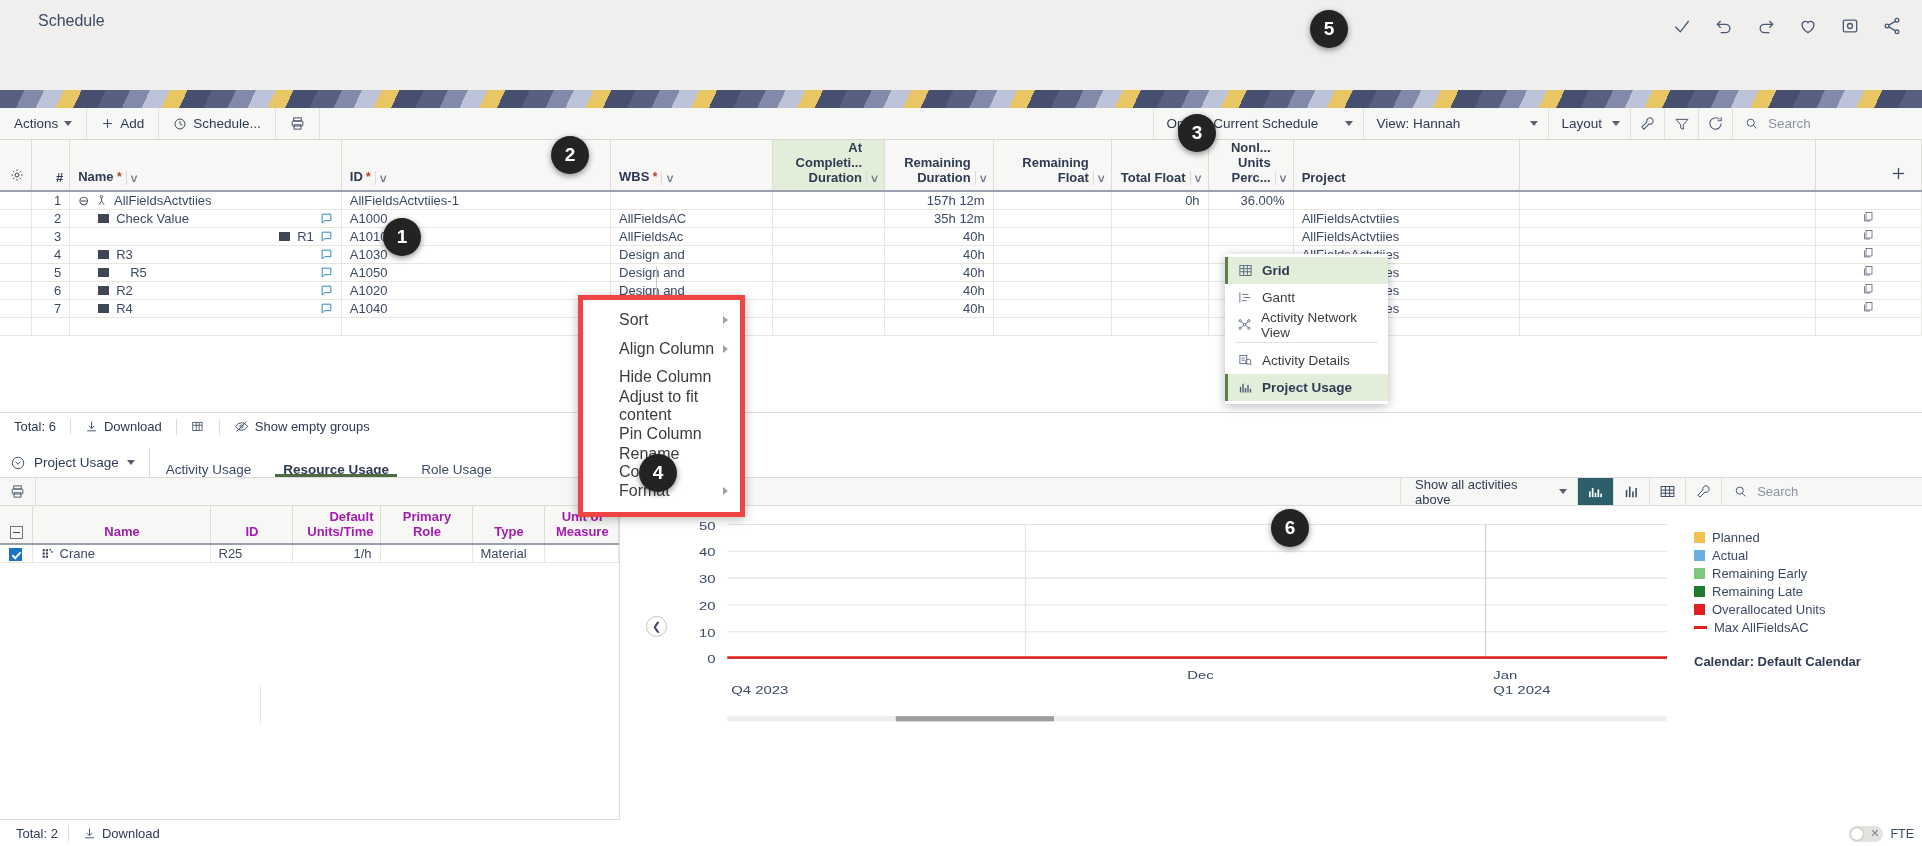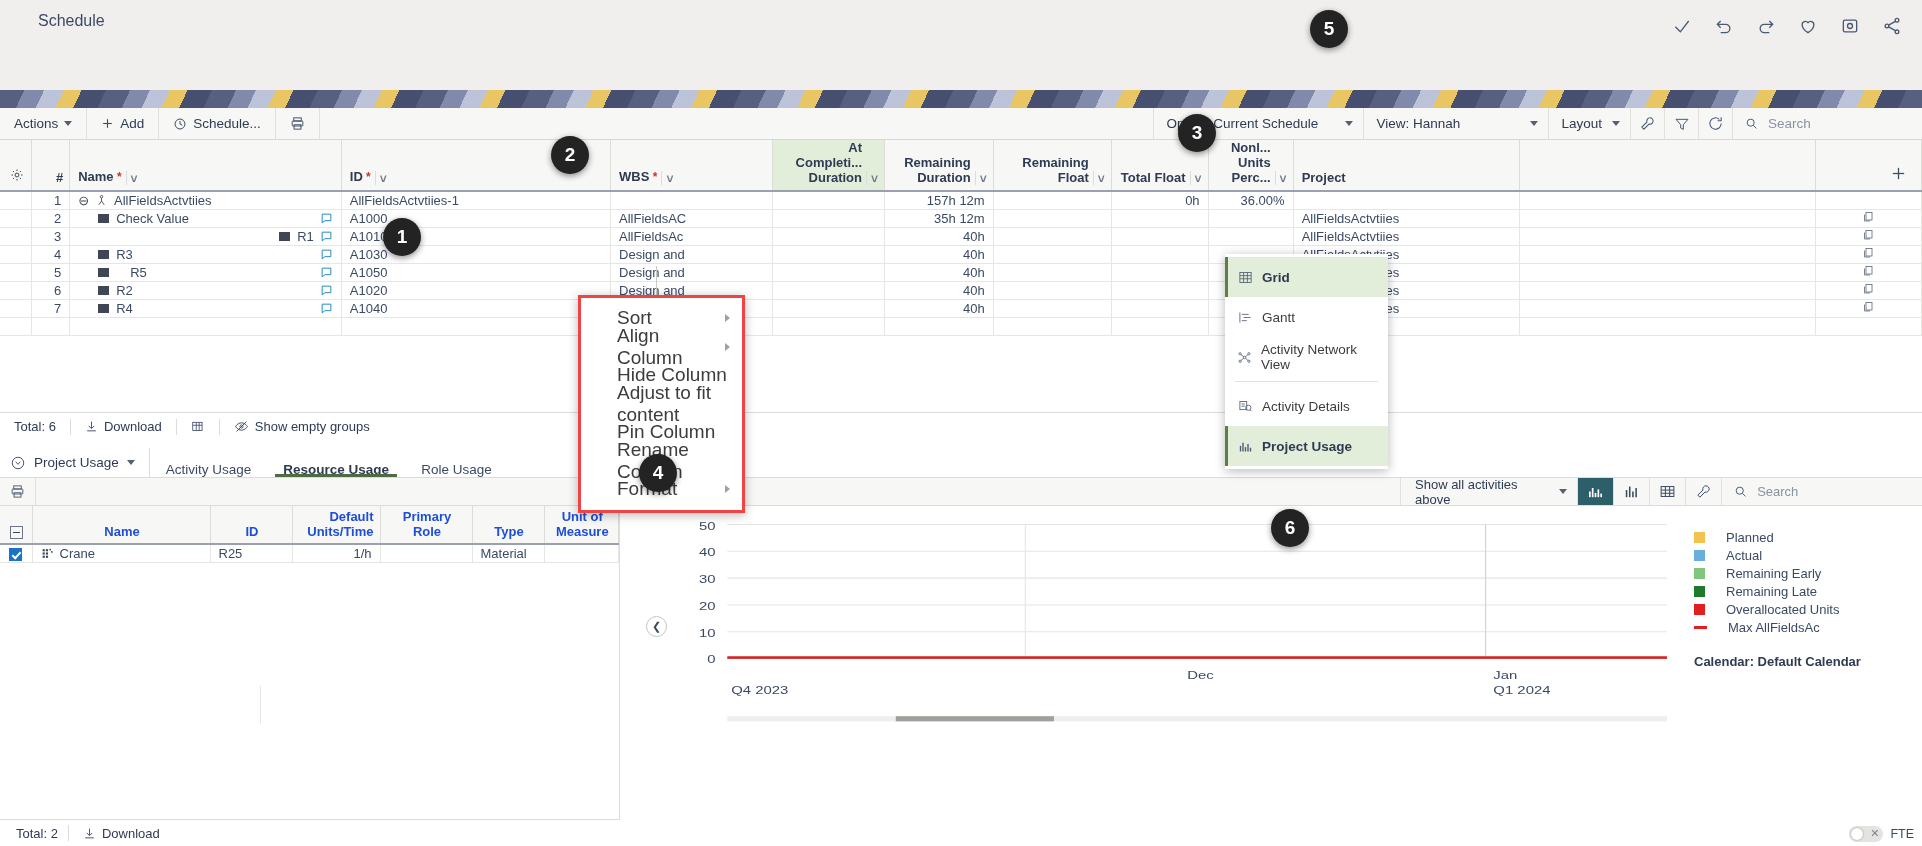--- a/index.html
+++ b/index.html
@@ -94,53 +94,53 @@
     border-top: 1px solid #dcdcd9; background: #fff;
     display: flex; align-items: center; gap: 0; font-size: 13px; padding-left: 14px;
   }
   .foot-item { display: flex; align-items: center; gap: 6px; padding: 0 14px; cursor: pointer; }
   .foot-sep { width: 1px; height: 16px; background: #dcdcd9; }
   .link { color: #2e3b52; }
 
   
   .ctx-menu {
     position: absolute; left: 578px; top: 155px; width: 167px;
-    background: #fff; box-shadow: 0 2px 10px rgba(0,0,0,.28); border: 3px solid #ef4444;
-    z-index: 40; padding: 6px 0; font-size: 19px;
+    background: #fff; box-shadow: 0 2px 10px rgba(0,0,0,.28); border: 5px solid #ef4444;
+    z-index: 40; padding: 6px 0; font-size: 16px;
   }
   .ctx-item { height: 28.5px; display: flex; align-items: center; justify-content: space-between; padding: 0 12px 0 36px; color: #3c3c3c; cursor: pointer; }
   .arrow-r { width: 0; height: 0; border-top: 4.5px solid transparent; border-bottom: 4.5px solid transparent; border-left: 5px solid #9aa0ad; }
 
   
   .layout-menu {
     position: absolute; left: 1225px; top: 114px; width: 163px;
     background: #fff; box-shadow: 0 2px 10px rgba(0,0,0,.28); z-index: 45; padding: 3px 0; font-size: 13.5px;
   }
-  .lm-item { height: 40px; display: flex; align-items: center; gap: 9px; padding: 0 10px 0 12px; color: #3c3c3c; cursor: pointer; position: relative; }
+  .lm-item { height: 27px; display: flex; align-items: center; gap: 9px; padding: 0 10px 0 12px; color: #3c3c3c; cursor: pointer; position: relative; }
   .lm-item.active { background: #e2eed9; font-weight: bold; color: #2e3b52; }
   .lm-item.active::before { content: ""; position: absolute; left: 0; top: 0; bottom: 0; width: 3px; background: #5c7f4a; }
   .lm-sep { height: 1px; background: #e2e2e0; margin: 4px 10px; }
   .lm-ic { width: 16px; height: 16px; display: inline-flex; align-items: center; justify-content: center; }
   .lm-ic svg { stroke: #4a5a73; fill: none; stroke-width: 1.3; }
 
   
   .bottom { position: absolute; left: 0; right: 0; top: 448px; bottom: 0; background: #fff; }
   .bp-tabs { height: 30px; display: flex; align-items: stretch; border-bottom: 1px solid #dcdcd9; font-size: 13.5px; }
   .bp-selector { display: flex; align-items: center; gap: 8px; padding: 0 14px 0 10px; border-right: 1px solid #dcdcd9; cursor: pointer; }
   .bp-tab { display: flex; align-items: flex-end; padding: 0 16px; cursor: pointer; color: #3b4a63; position: relative; }
   .bp-tab.sel { font-weight: bold; color: #2e3b52; }
   .bp-tab.sel::after { content: ""; position: absolute; left: 8px; right: 8px; bottom: 0; height: 3px; background: #4f6b43; }
 
   .bp-body { position: absolute; left: 0; right: 0; top: 30px; bottom: 0; display: flex; }
   .bp-left { width: 620px; border-right: 1px solid #dcdcd9; position: relative; }
   .bpl-toolbar { height: 28px; border-bottom: 1px solid #dcdcd9; display: flex; align-items: stretch; background: #f7f7f6; }
   .bpl-toolbar .tb-icon-btn { border-left: 0; border-right: 1px solid #e0e0dd; width: 36px; }
 
   table.rtab { border-collapse: collapse; width: 100%; font-size: 13px; table-layout: fixed; }
-  table.rtab th { background: #f7f7f6; border-right: 1px solid #dcdcd9; border-bottom: 2px solid #9aa0ad; font-weight: bold; color: #1d4ed8; height: 38px; vertical-align: bottom; padding: 0 6px 4px 8px; }
+  table.rtab th { background: #f7f7f6; border-right: 1px solid #dcdcd9; border-bottom: 2px solid #9aa0ad; font-weight: bold; color: #a21caf; height: 38px; vertical-align: bottom; padding: 0 6px 4px 8px; }
   table.rtab th.c { text-align: center; }
   table.rtab th.r { text-align: right; }
   table.rtab td { border-right: 1px solid #e6e6e3; border-bottom: 1px solid #e6e6e3; height: 18px; padding: 0 8px; color: #3b4a63; white-space: nowrap; }
   table.rtab tr.hl td { background: #e6f0dc; font-weight: bold; color: #2e3b52; }
   td.r { text-align: right; }
   .cbx { width: 13px; height: 13px; border: 1px solid #8a93a3; display: inline-block; background: #fff; vertical-align: middle; }
   .cbx.on { background: #1a73c7; border-color: #1a73c7; position: relative; }
   .cbx.on::after { content: ""; position: absolute; left: 4px; top: 1px; width: 3px; height: 7px; border: solid #fff; border-width: 0 2px 2px 0; transform: rotate(43deg); }
   .minus-box { width: 13px; height: 13px; border: 1px solid #6b7688; display: inline-flex; align-items: center; justify-content: center; }
   .minus-box i { width: 7px; height: 1.6px; background: #3f4755; display: block; }
@@ -155,21 +155,21 @@
   .ct-icon.active { background: #2d5f6b; }
   .ct-icon.active svg { stroke: #ffffff; }
   .ct-icon svg { stroke: #3b4a63; fill: none; stroke-width: 1.4; }
   .ct-search { display: flex; align-items: center; gap: 8px; padding: 0 12px; width: 200px; }
   .ct-search input { border: 0; outline: 0; background: transparent; font-size: 13px; color: #2e3b52; width: 100%; font-family: "Liberation Sans", sans-serif; }
   .ct-search input::placeholder { color: #8a93a3; }
 
   .chart-body { position: absolute; left: 0; right: 0; top: 28px; bottom: 0; display: flex; }
   .plot-area { position: relative; flex: 1; }
   .legend { width: 242px; padding: 22px 0 0 14px; font-size: 13px; }
-  .lg-row { display: flex; align-items: center; gap: 21px; height: 18px; margin-bottom: 0px; color: #3b4a63; }
+  .lg-row { display: flex; align-items: center; gap: 7px; height: 18px; margin-bottom: 0px; color: #3b4a63; }
   .lg-sw { width: 11px; height: 11px; display: inline-block; }
   .lg-line { width: 13px; height: 3px; display: inline-block; }
   .cal-txt { font-weight: bold; color: #2e3b52; margin-top: 18px; font-size: 13px; }
 
   .collapse-btn {
     position: absolute; left: -10px; top: 110px; width: 21px; height: 21px; border-radius: 50%;
     background: #fff; border: 1px solid #c5c5c2; display: flex; align-items: center; justify-content: center;
     font-size: 11px; color: #3b4a63; cursor: pointer; z-index: 5;
   }
 
@@ -940,21 +940,21 @@
             <div class="lg-row">
               <span class="lg-sw" style="background:#1f7a2e"></span>
               <span>Remaining Late</span>
             </div>
             <div class="lg-row">
               <span class="lg-sw" style="background:#e02020"></span>
               <span>Overallocated Units</span>
             </div>
             <div class="lg-row">
               <span class="lg-line" style="background:#e02020"></span>
-              <span>Max AllFieldsAc</span>
+              <span>Max AllFieldsAC</span>
             </div>
             <div class="cal-txt">Calendar: Default Calendar</div>
           </div>
         </div>
 
         <div class="fte-bar">
           <span class="toggle">
               <i></i>
               <b>✕</b>
             </span>

